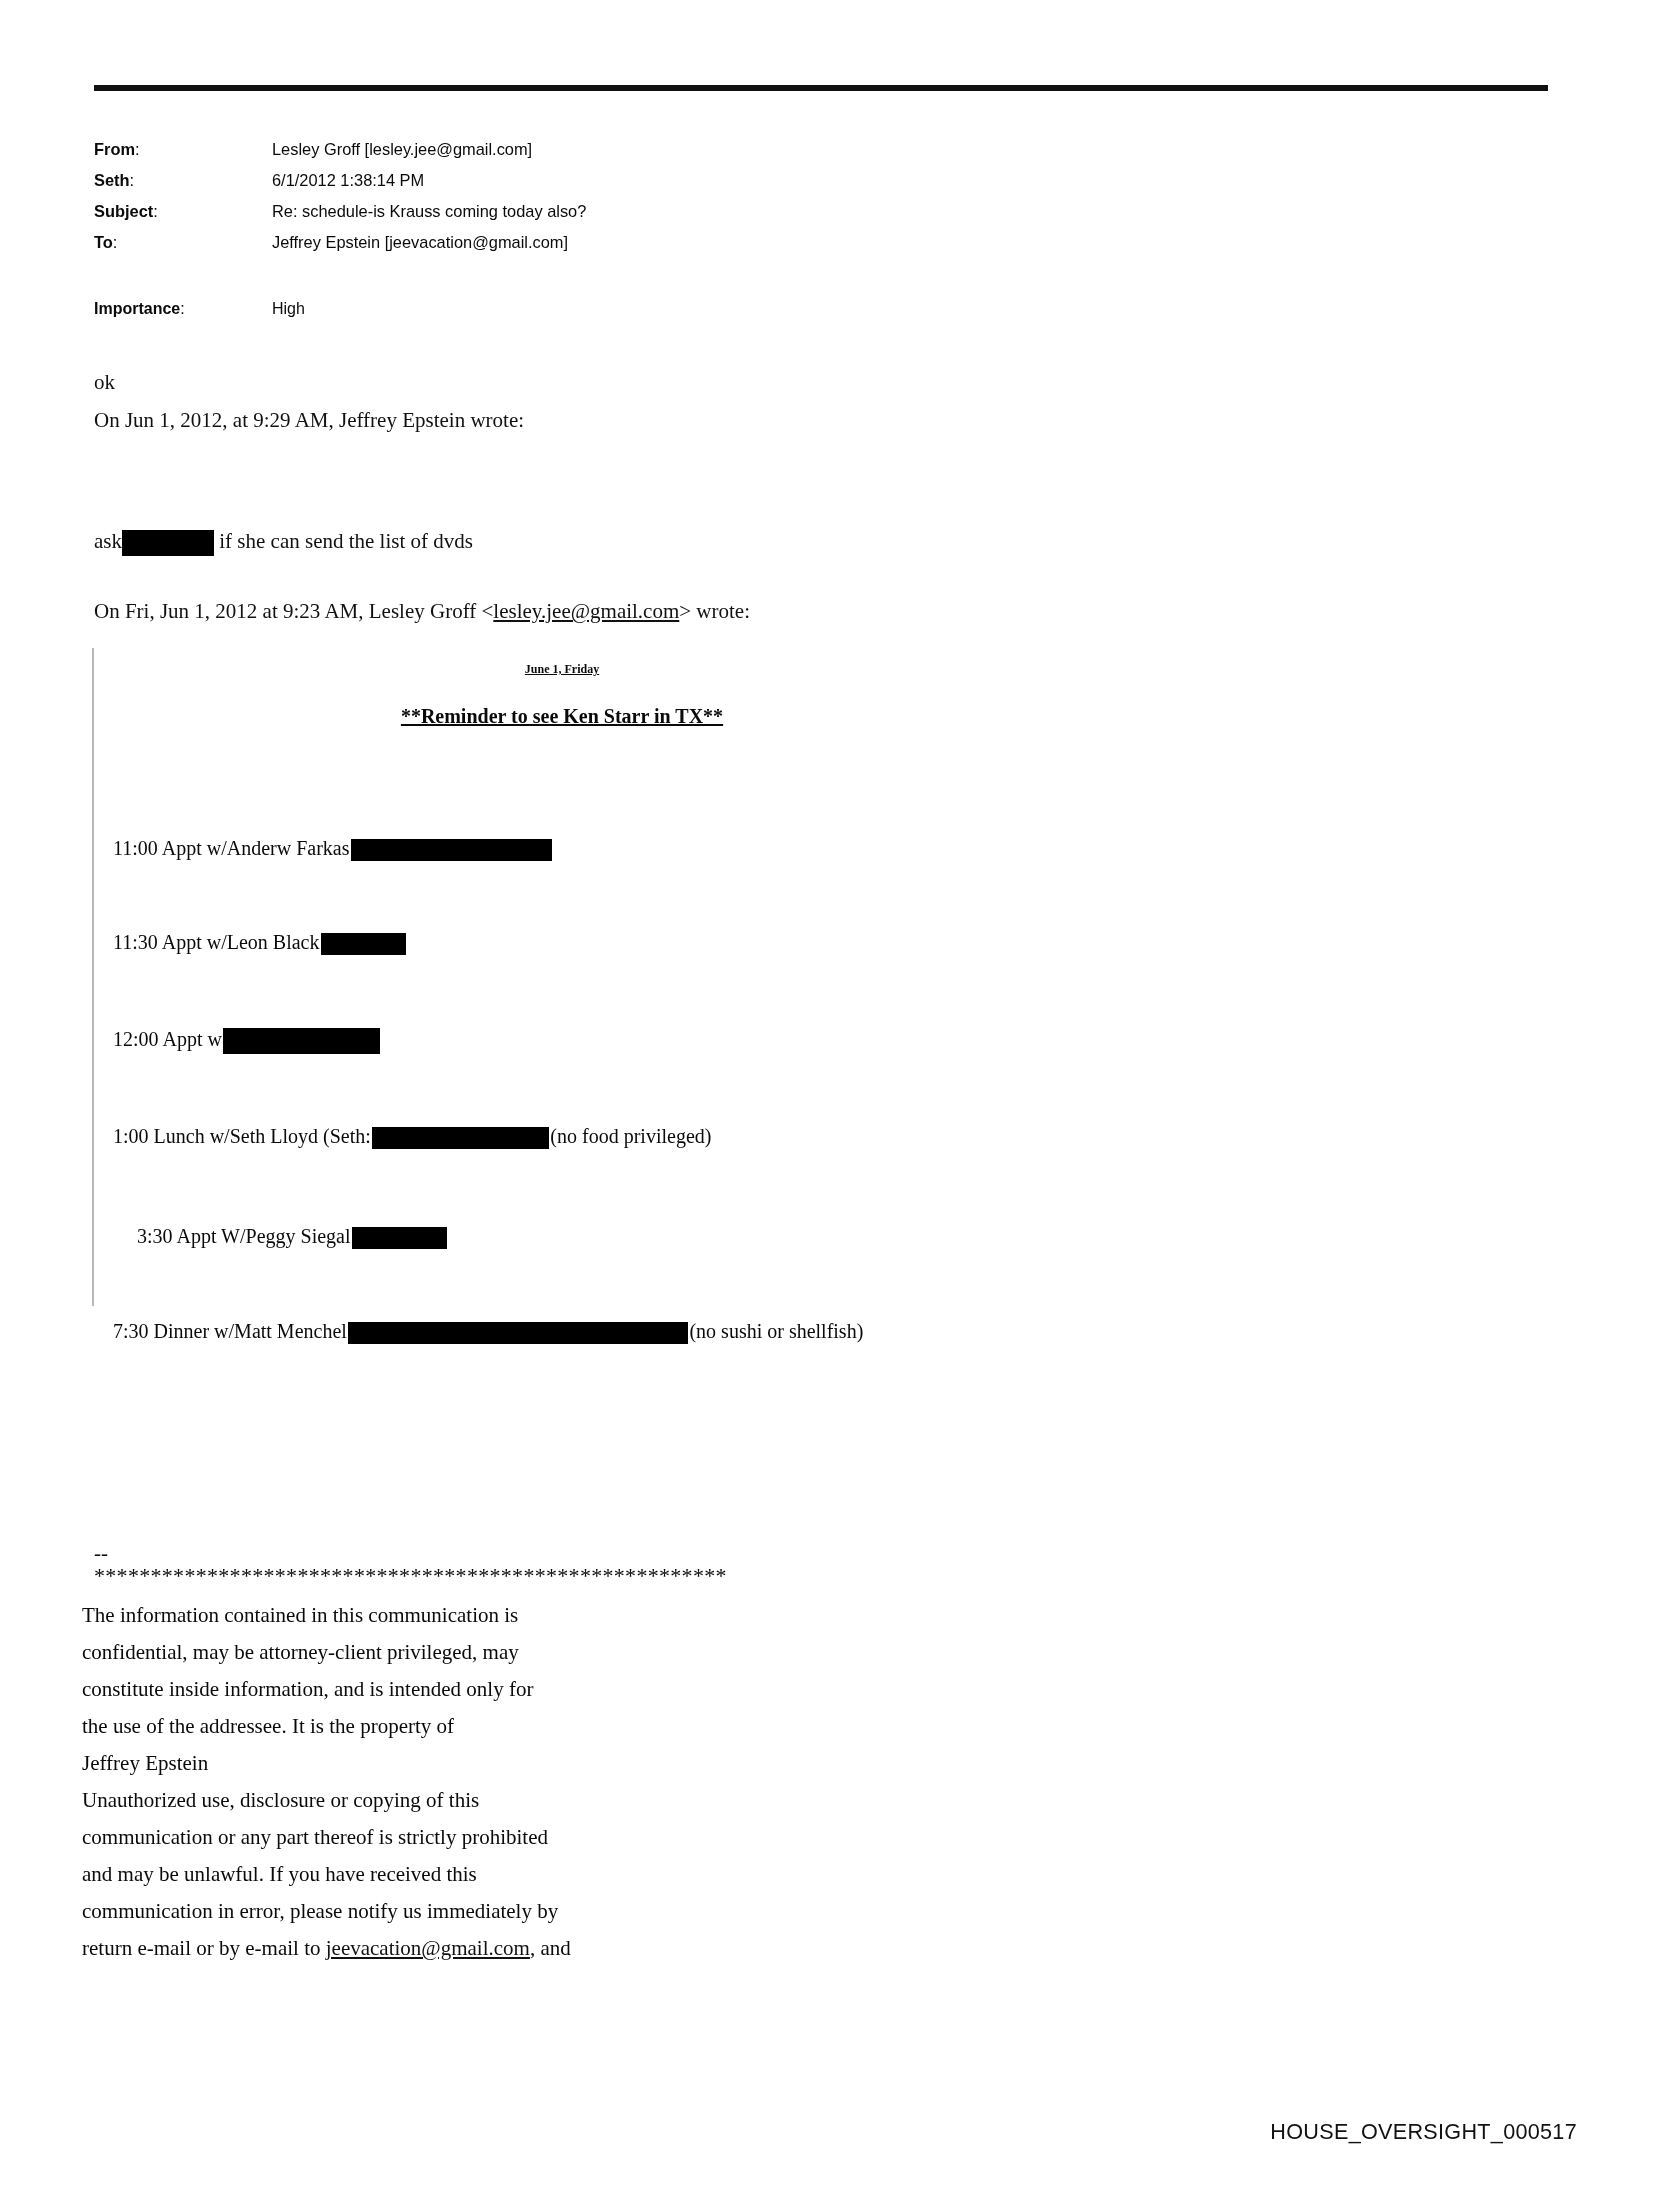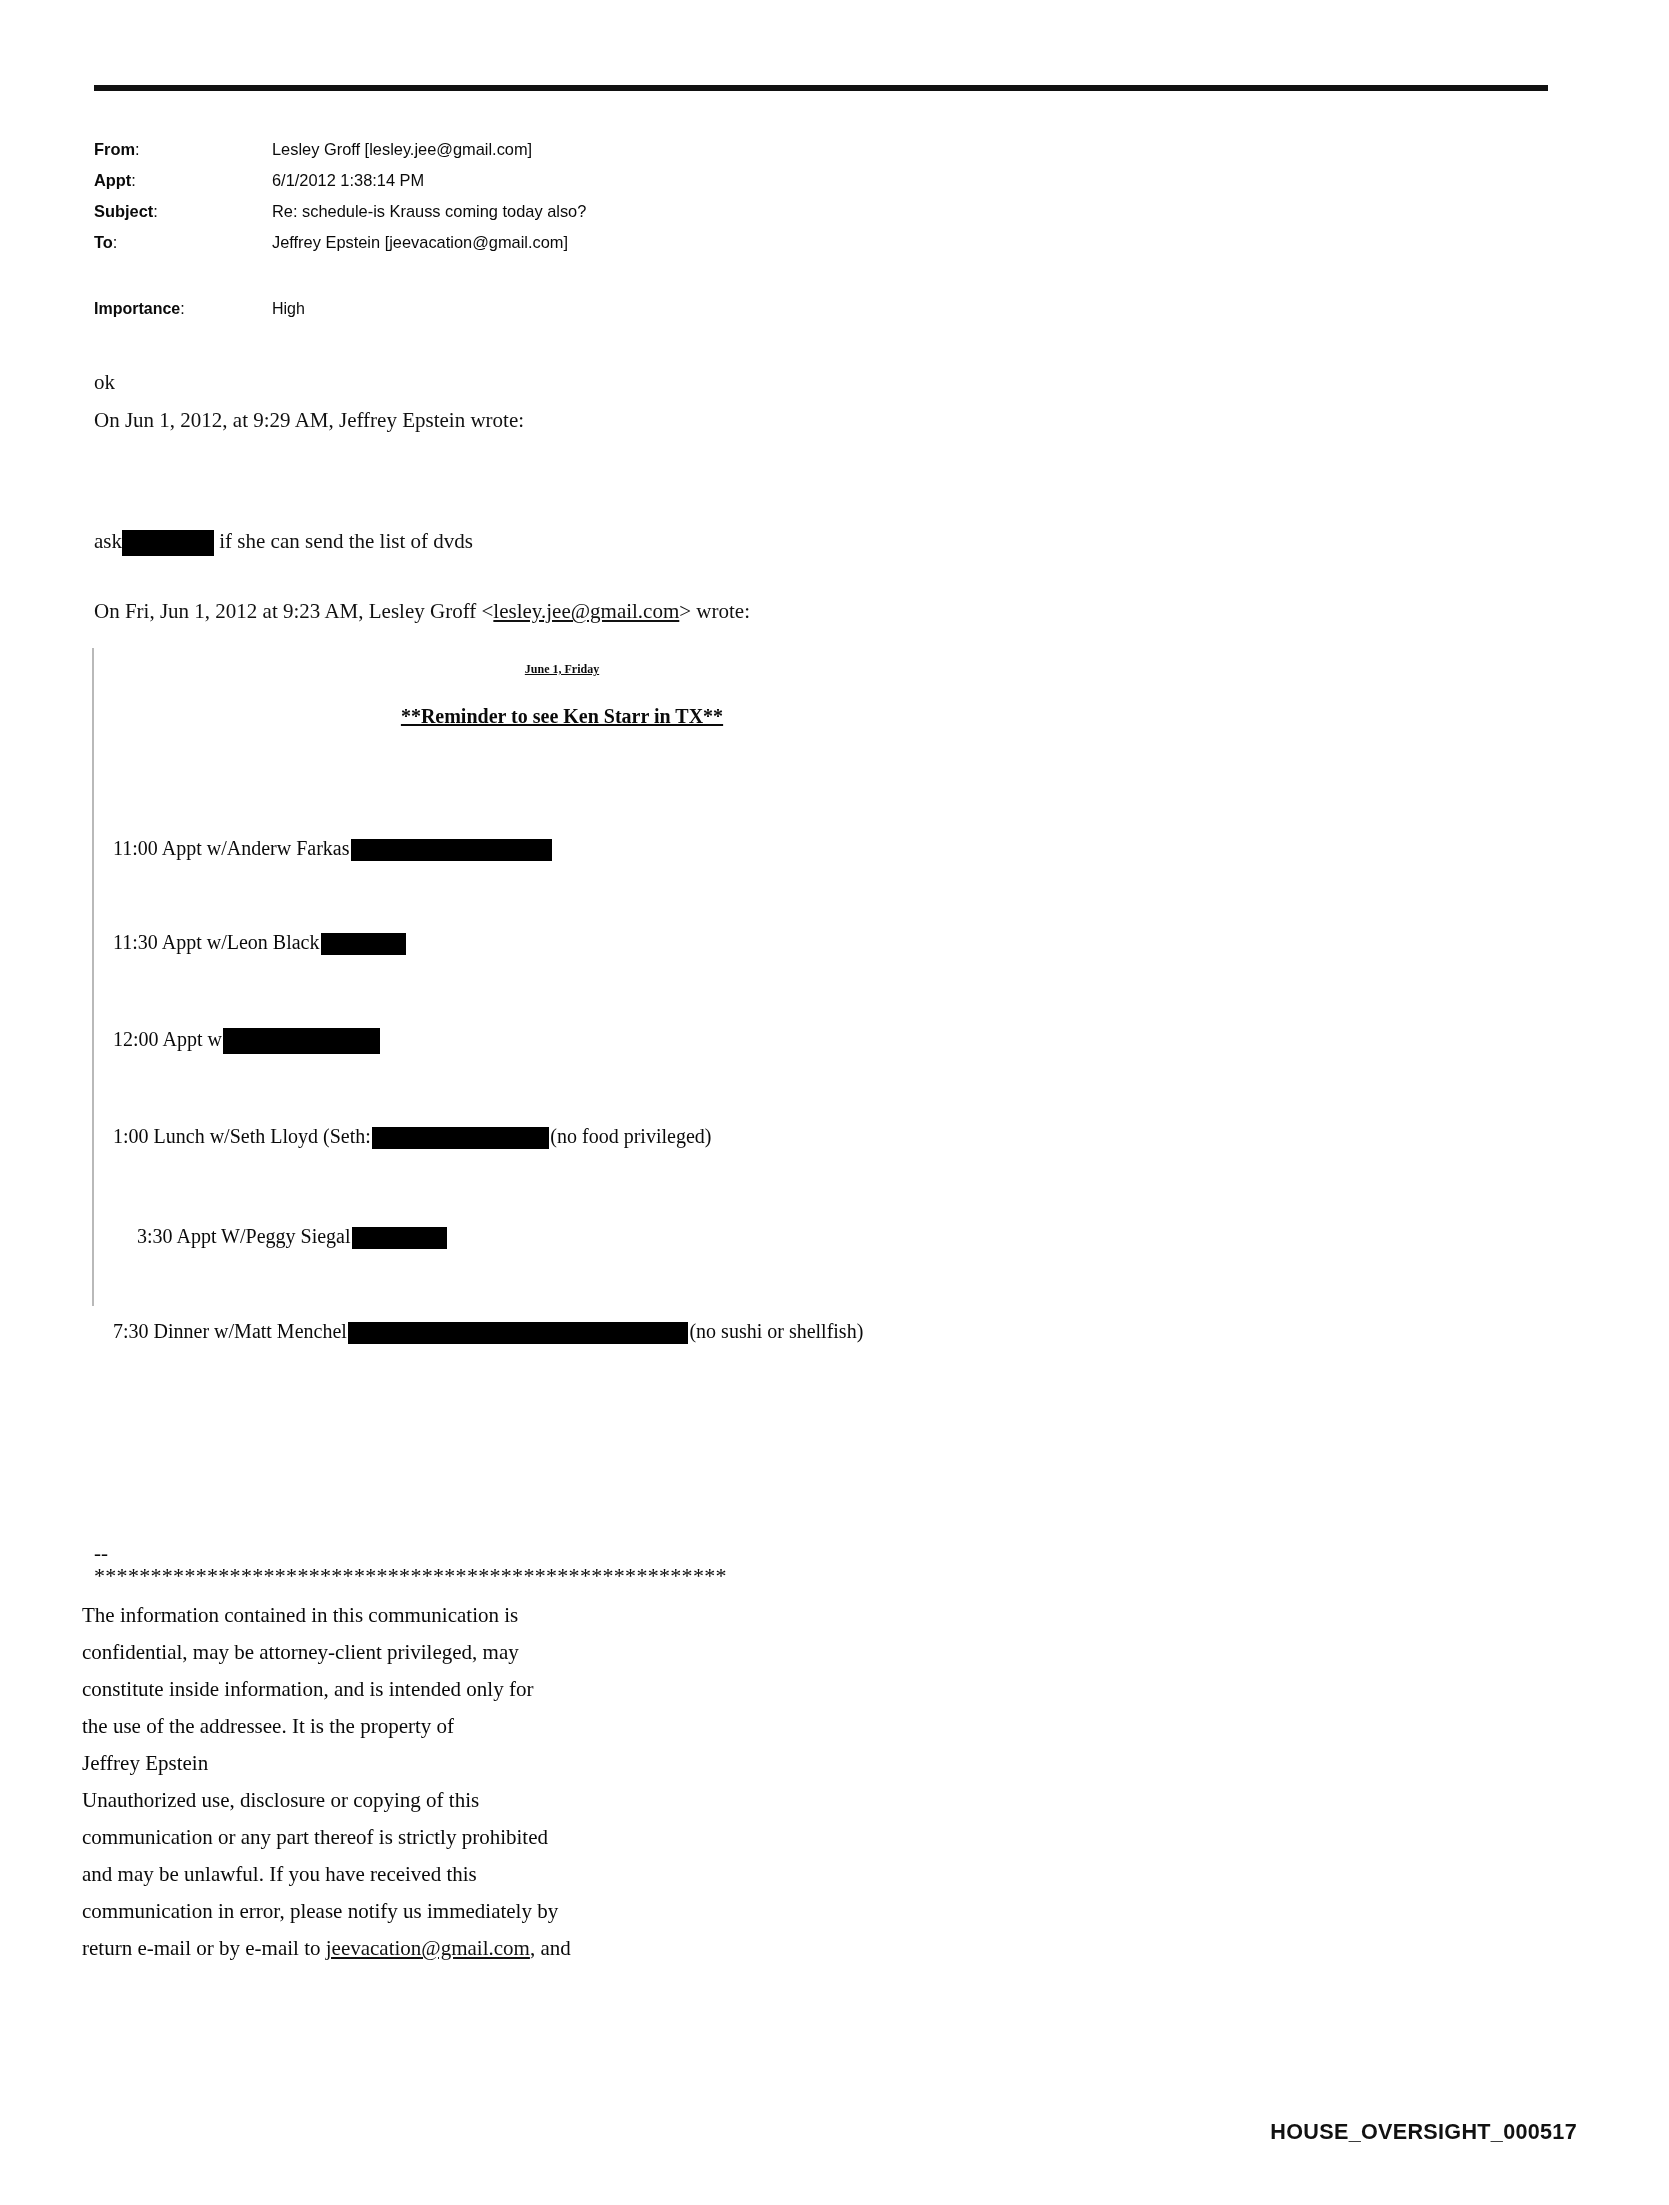--- a/index.html
+++ b/index.html
@@ -174,38 +174,37 @@
   .disclaimer .line { white-space: pre-wrap; }
 
   .stamp {
     position: absolute;
     right: 92px;
     bottom: 47px;
     font-family: "Liberation Sans", sans-serif;
     font-size: 21.6px;
     letter-spacing: 0.3px;
     color: #111;
-    font-weight: bold;
   }
 </style>
 </head>
 <body>
 
 <div class="page">
   <div class="sheet">
 
     <div class="top-rule"></div>
 
     <div class="headers">
       <div class="hrow">
         <div class="hlabel"><span>From</span><span class="colon">:</span></div>
         <div class="hvalue">Lesley Groff [lesley.jee@gmail.com]</div>
       </div>
       <div class="hrow">
-        <div class="hlabel"><span>Appt</span><span class="colon">:</span></div>
+        <div class="hlabel"><span>Seth</span><span class="colon">:</span></div>
         <div class="hvalue">6/1/2012 1:38:14 PM</div>
       </div>
       <div class="hrow">
         <div class="hlabel"><span>Subject</span><span class="colon">:</span></div>
         <div class="hvalue">Re: schedule-is Krauss coming today also?</div>
       </div>
       <div class="hrow">
         <div class="hlabel"><span>To</span><span class="colon">:</span></div>
         <div class="hvalue">Jeffrey Epstein [jeevacation@gmail.com]</div>
       </div>

